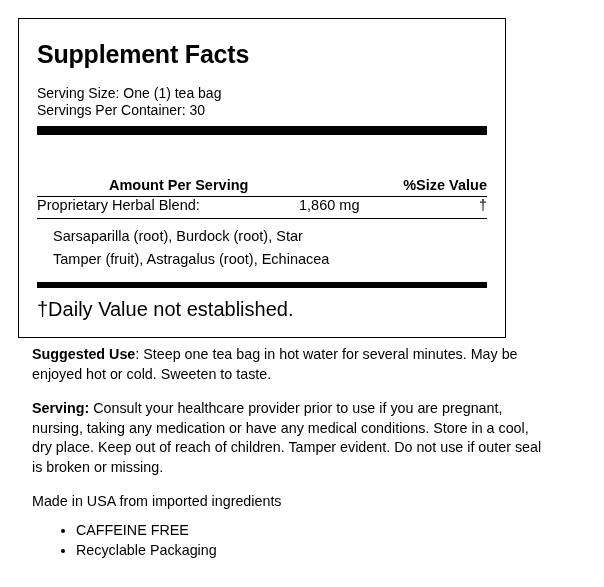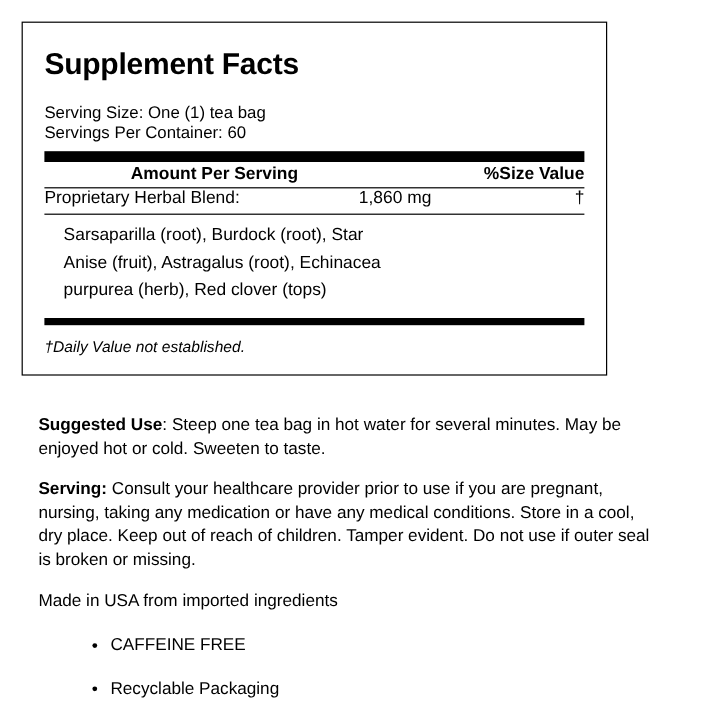--- a/index.html
+++ b/index.html
@@ -58,20 +58,21 @@
     background: #000000;
     margin: 0;
   }
   .hdr-row {
     display: flex;
     justify-content: space-between;
     align-items: center;
     font-size: 14.5px;
     font-weight: bold;
     padding: 2px 0 3px 0;
+    margin-top: 40px;
   }
   .hdr-amount {
     margin-left: 72px;
   }
   .hdr-dv {
     text-align: right;
   }
   .blend-row {
     display: flex;
     align-items: baseline;
@@ -88,23 +89,22 @@
   }
   .blend-dv {
     margin-left: auto;
   }
   .ingredients {
     font-size: 14.5px;
     line-height: 23px;
     padding: 6px 0 6px 16px;
   }
   .footnote {
-    font-size: 13px;
+    font-size: 20px;
     padding: 10px 0 2px 0;
-    font-style: italic;
   }
 
   
   .body-copy {
     position: absolute;
     left: 32px;
     top: 345px;
     width: 512px;
     font-size: 14.3px;
     line-height: 19.5px;
@@ -122,56 +122,55 @@
     margin: 0 0 8px 0;
   }
   ul.claims {
     margin: 0;
     padding-left: 44px;
     list-style: disc;
   }
   ul.claims li {
     font-size: 14.3px;
     line-height: 20px;
-    margin: 16px;
+    margin: 0;
   }
 </style>
 </head>
 <body>
 
 <div class="page">
 
   <div class="panel">
 
     <div class="panel-title">Supplement Facts</div>
 
     <div class="serving-line">Serving Size: One (1) tea bag</div>
-    <div class="serving-line">Servings Per Container: 60</div>
+    <div class="serving-line">Servings Per Container: 30</div>
 
     <div class="rule-thick"></div>
 
     <div class="hdr-row">
       <span class="hdr-amount">Amount Per Serving</span>
       <span class="hdr-dv">%Size Value</span>
     </div>
 
     <div class="rule-thin"></div>
 
     <div class="blend-row">
       <span class="blend-name">Proprietary Herbal Blend:</span>
       <span class="blend-amount">1,860 mg</span>
       <span class="blend-dv">†</span>
     </div>
 
     <div class="rule-thin"></div>
 
     <div class="ingredients">
       <div>Sarsaparilla (root), Burdock (root), Star</div>
-      <div>Anise (fruit), Astragalus (root), Echinacea</div>
-      <div>purpurea (herb), Red clover (tops)</div>
+      <div>Tamper (fruit), Astragalus (root), Echinacea</div>
     </div>
 
     <div class="rule-medium"></div>
 
     <div class="footnote">†Daily Value not established.</div>
   </div>
 
   <div class="body-copy">
 
     <p class="para"><span class="lead">Suggested Use</span><span>:</span><span> Steep one tea bag in hot water for several minutes. May be enjoyed hot or cold. Sweeten to taste.</span></p>

